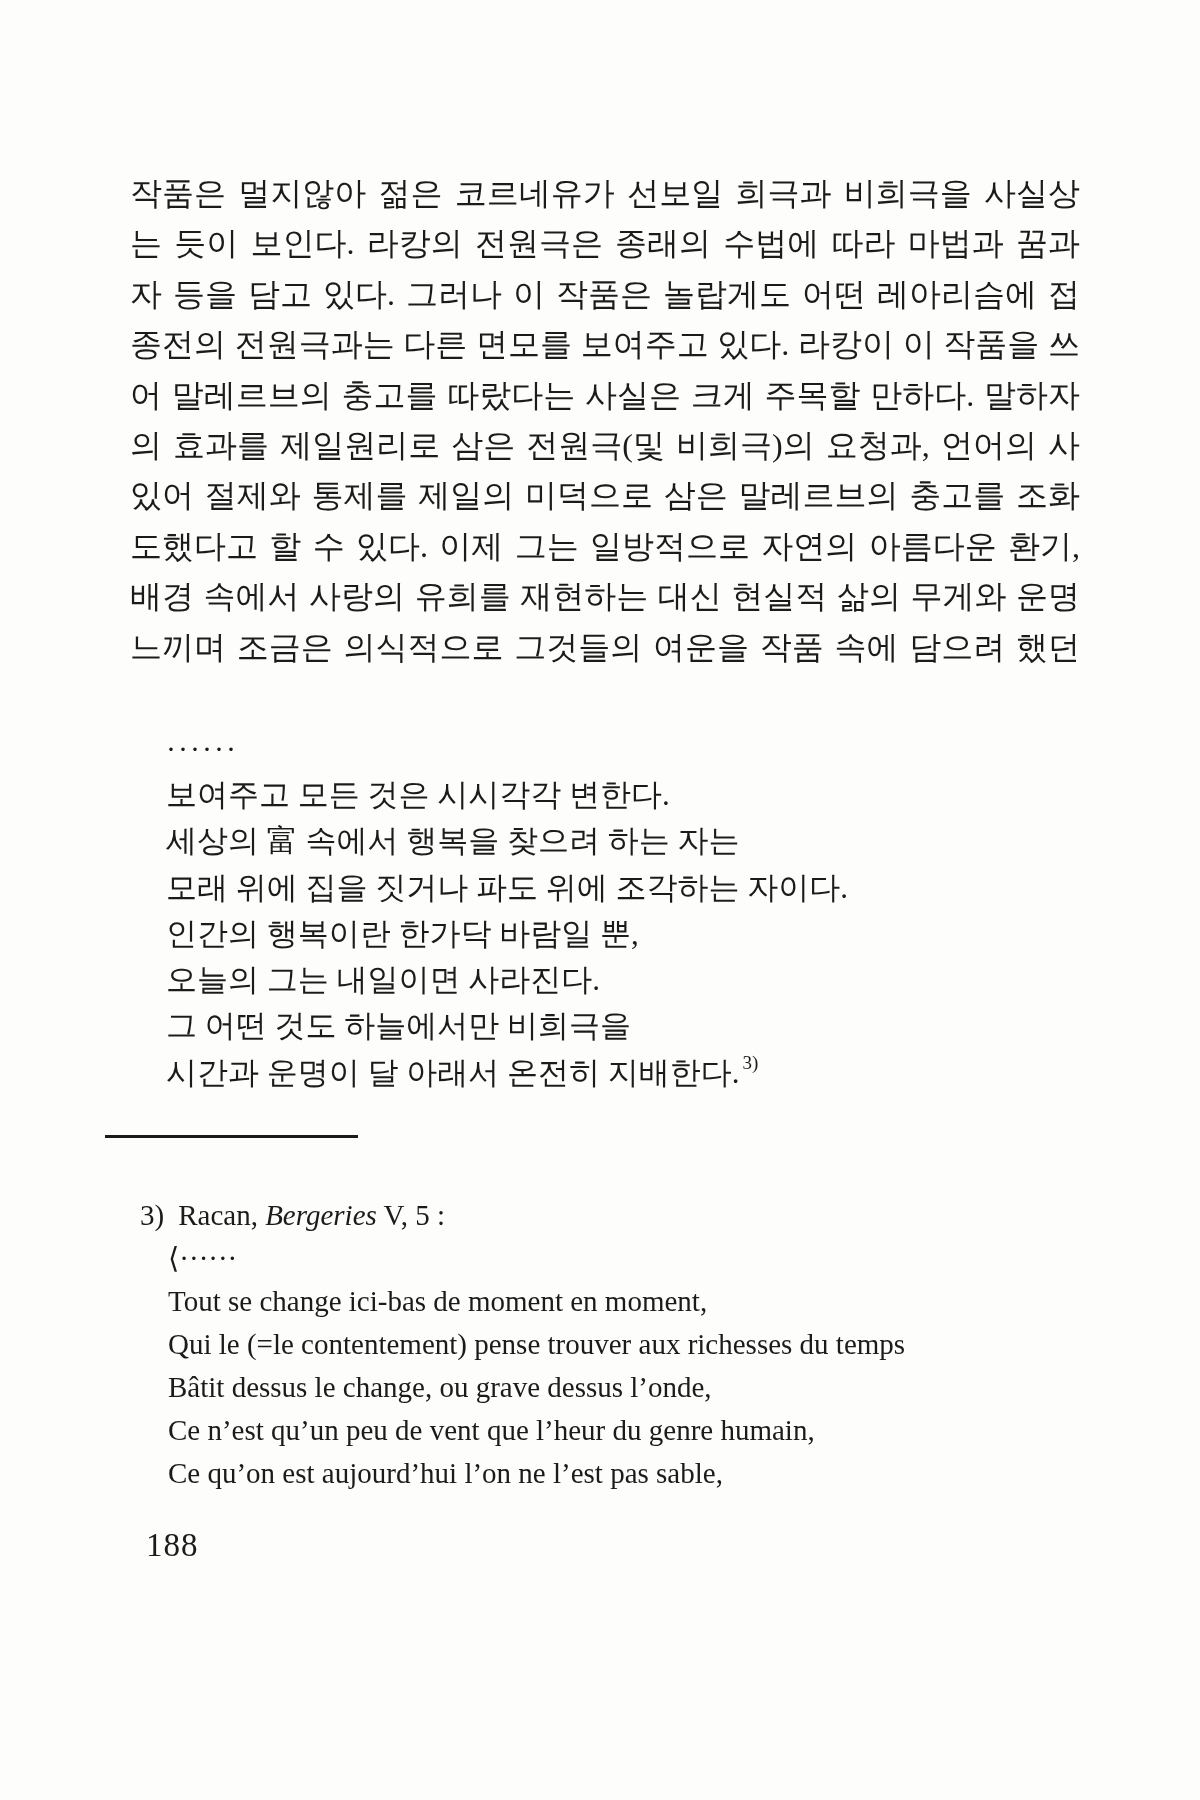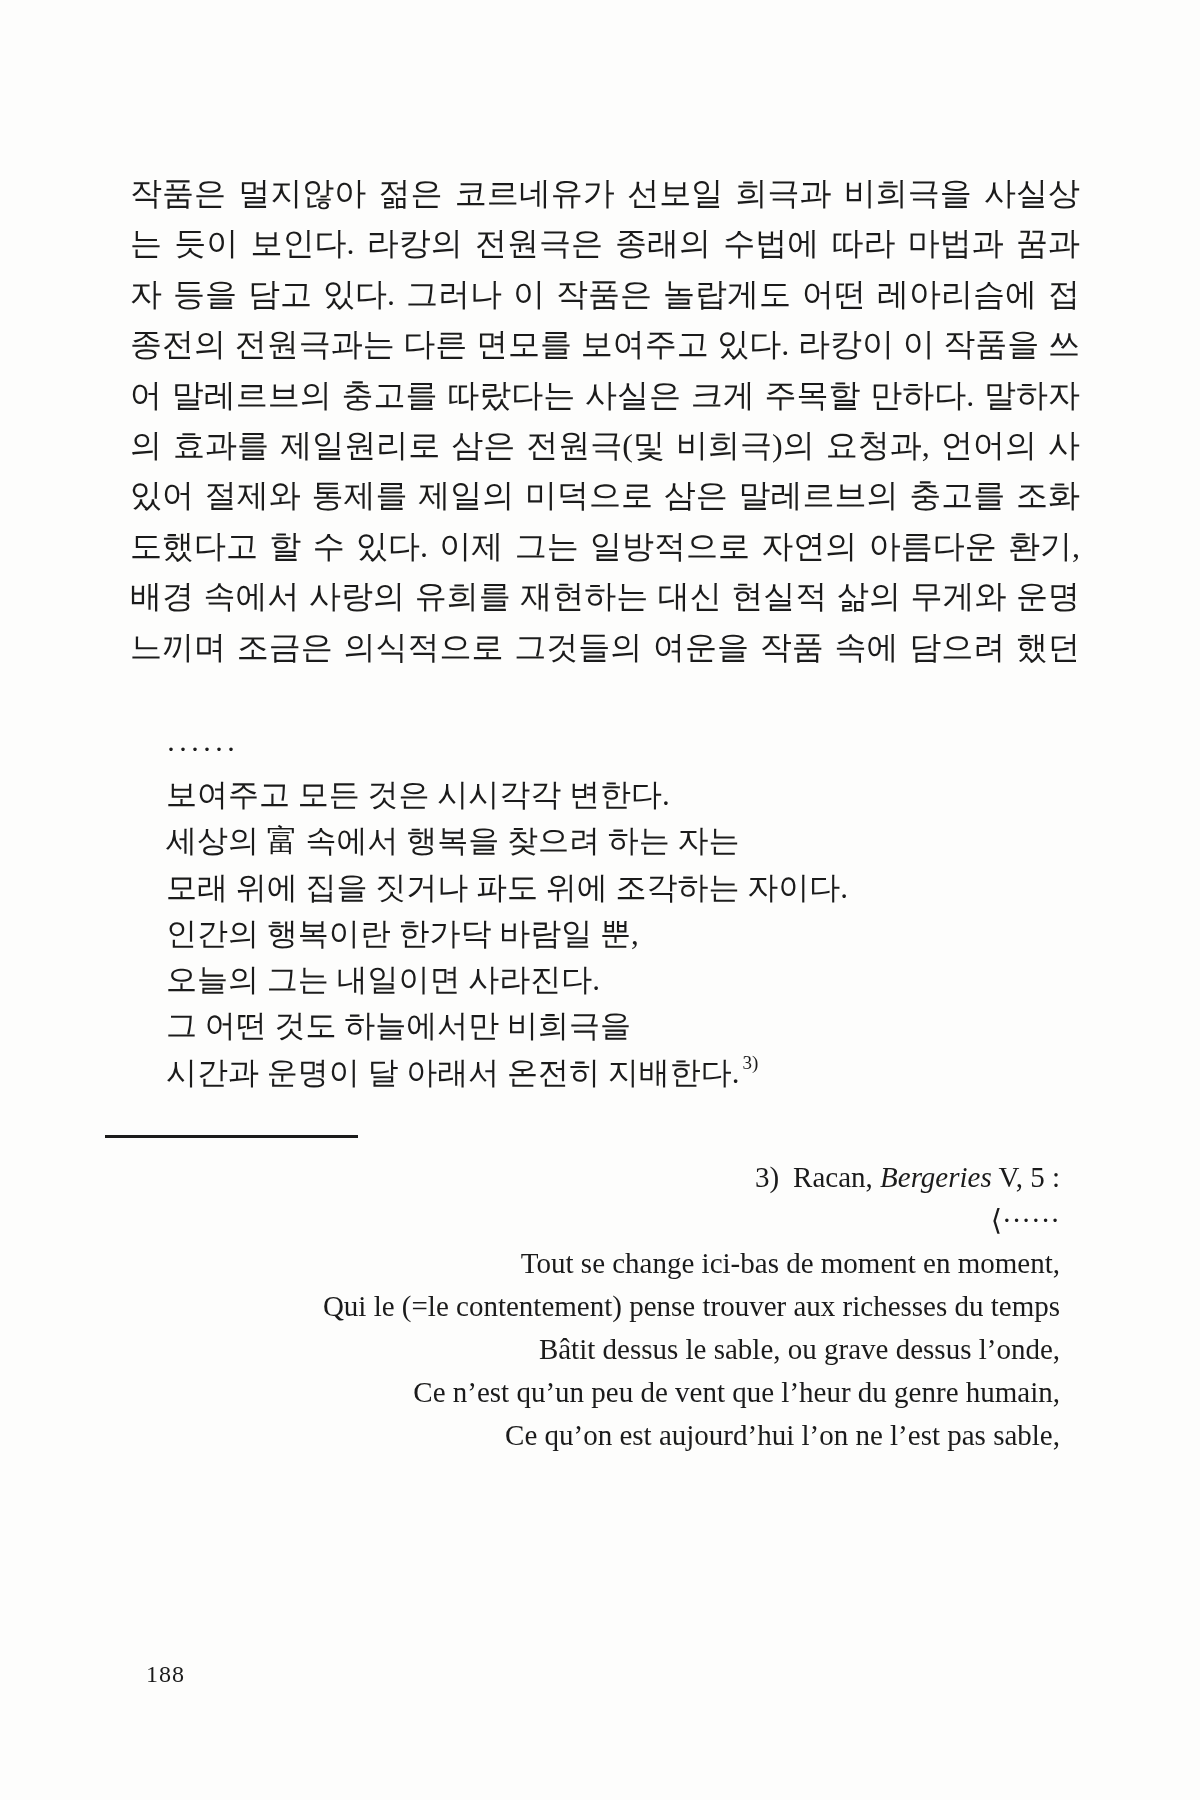--- a/index.html
+++ b/index.html
@@ -75,25 +75,24 @@
     position: absolute;
     left: 105px;
     top: 1135px;
     width: 253px;
     height: 3px;
     background: #1b1b1b;
   }
   .footnote {
     position: absolute;
     left: 140px;
-    top: 1156px;
+    top: 1194px;
     width: 920px;
     font-size: 29px;
     line-height: 43px;
-    text-align: right;
   }
   .footnote .fheader {
     height: 43px;
     white-space: nowrap;
   }
   .footnote .fmarker {
     margin-right: 14px;
   }
   .footnote .ftitle {
     font-style: italic;
@@ -102,22 +101,22 @@
     height: 43px;
     padding-left: 28px;
     overflow: hidden;
     white-space: nowrap;
   }
 
   
   .page-number {
     position: absolute;
     left: 146px;
-    top: 1653px;
-    font-size: 24px;
+    top: 1524px;
+    font-size: 33px;
     line-height: 43px;
     letter-spacing: 1px;
   }
 </style>
 </head>
 <body>
 
 <div class="page">
 
   <div class="main-text">
@@ -145,20 +144,20 @@
     <div class="pline"><span>시간과 운명이 달 아래서 온전히 지배한다.</span><sup class="fn-ref">3)</sup></div>
   </div>
 
   <div class="footnote-rule"></div>
 
   <div class="footnote">
     <div class="fheader"><span class="fmarker">3)</span><span>Racan,</span> <span class="ftitle">Bergeries</span> <span>V, 5 :</span></div>
     <div class="fline">⟨······</div>
     <div class="fline">Tout se change ici-bas de moment en moment,</div>
     <div class="fline">Qui le (=le contentement) pense trouver aux richesses du temps</div>
-    <div class="fline">Bâtit dessus le sable, ou grave dessus l’onde,</div>
+    <div class="fline">Bâtit dessus le change, ou grave dessus l’onde,</div>
     <div class="fline">Ce n’est qu’un peu de vent que l’heur du genre humain,</div>
     <div class="fline">Ce qu’on est aujourd’hui l’on ne l’est pas sable,</div>
   </div>
 
   <div class="page-number">188</div>
 
 </div>
 
 </body></html>

